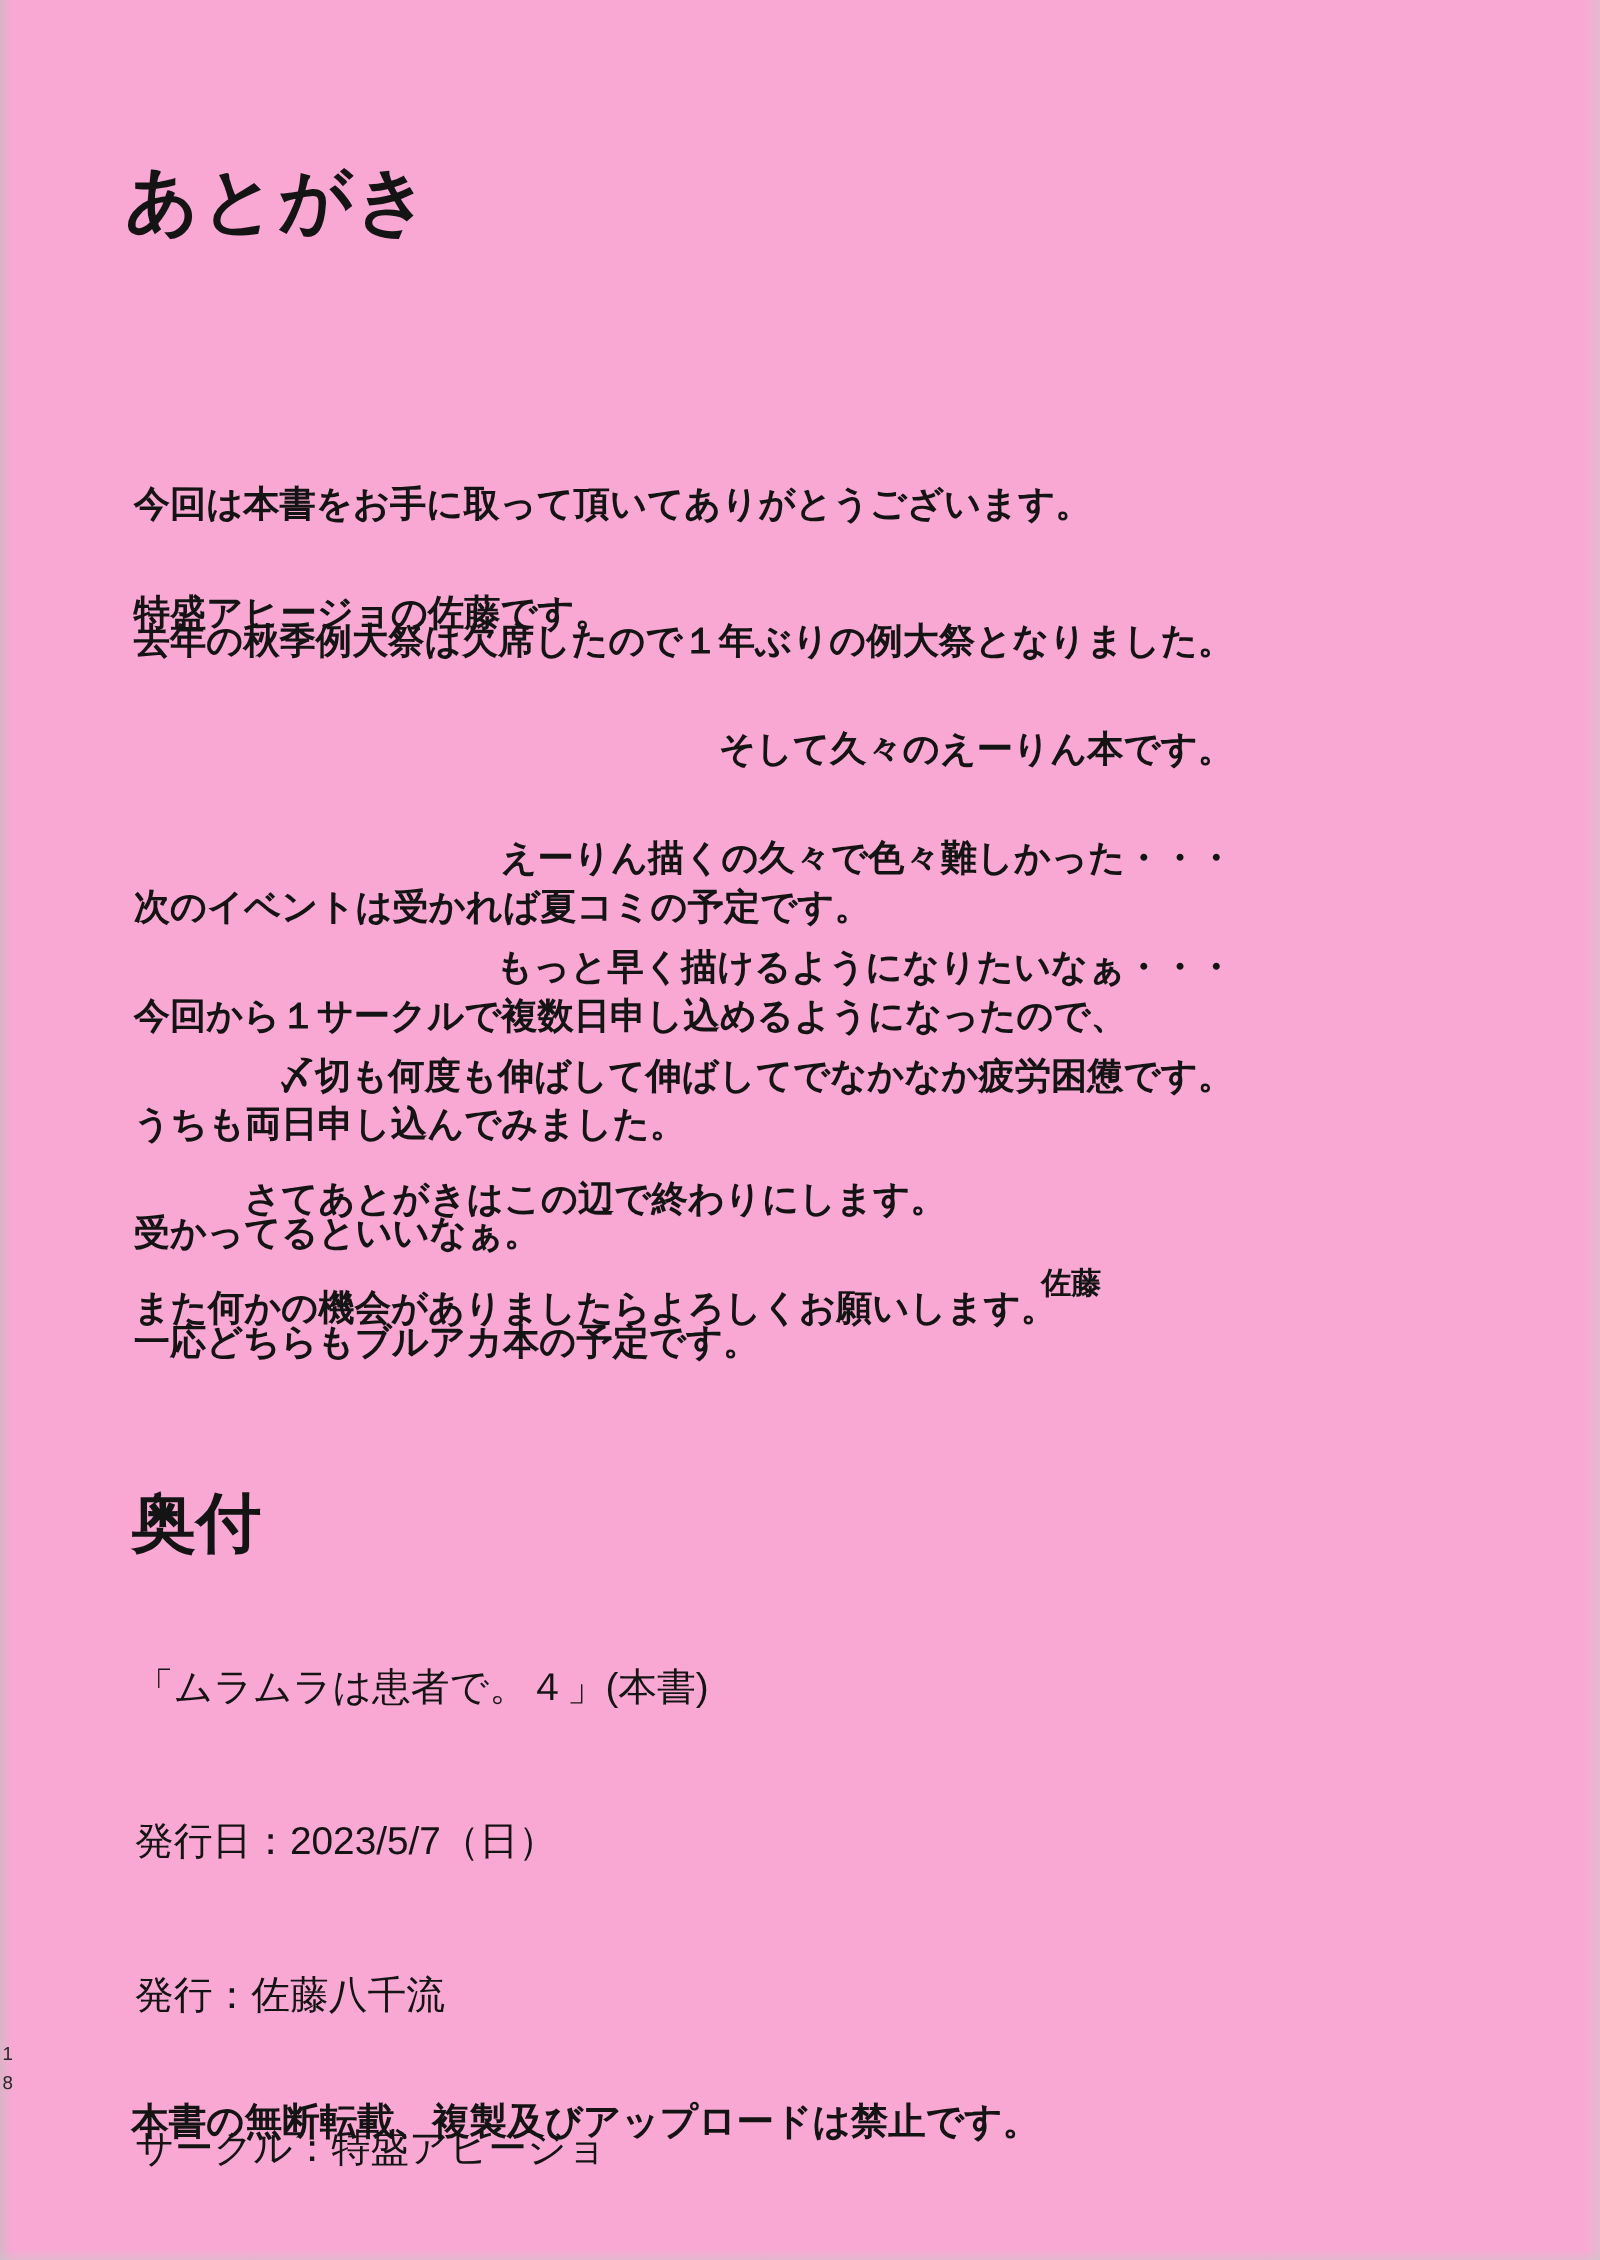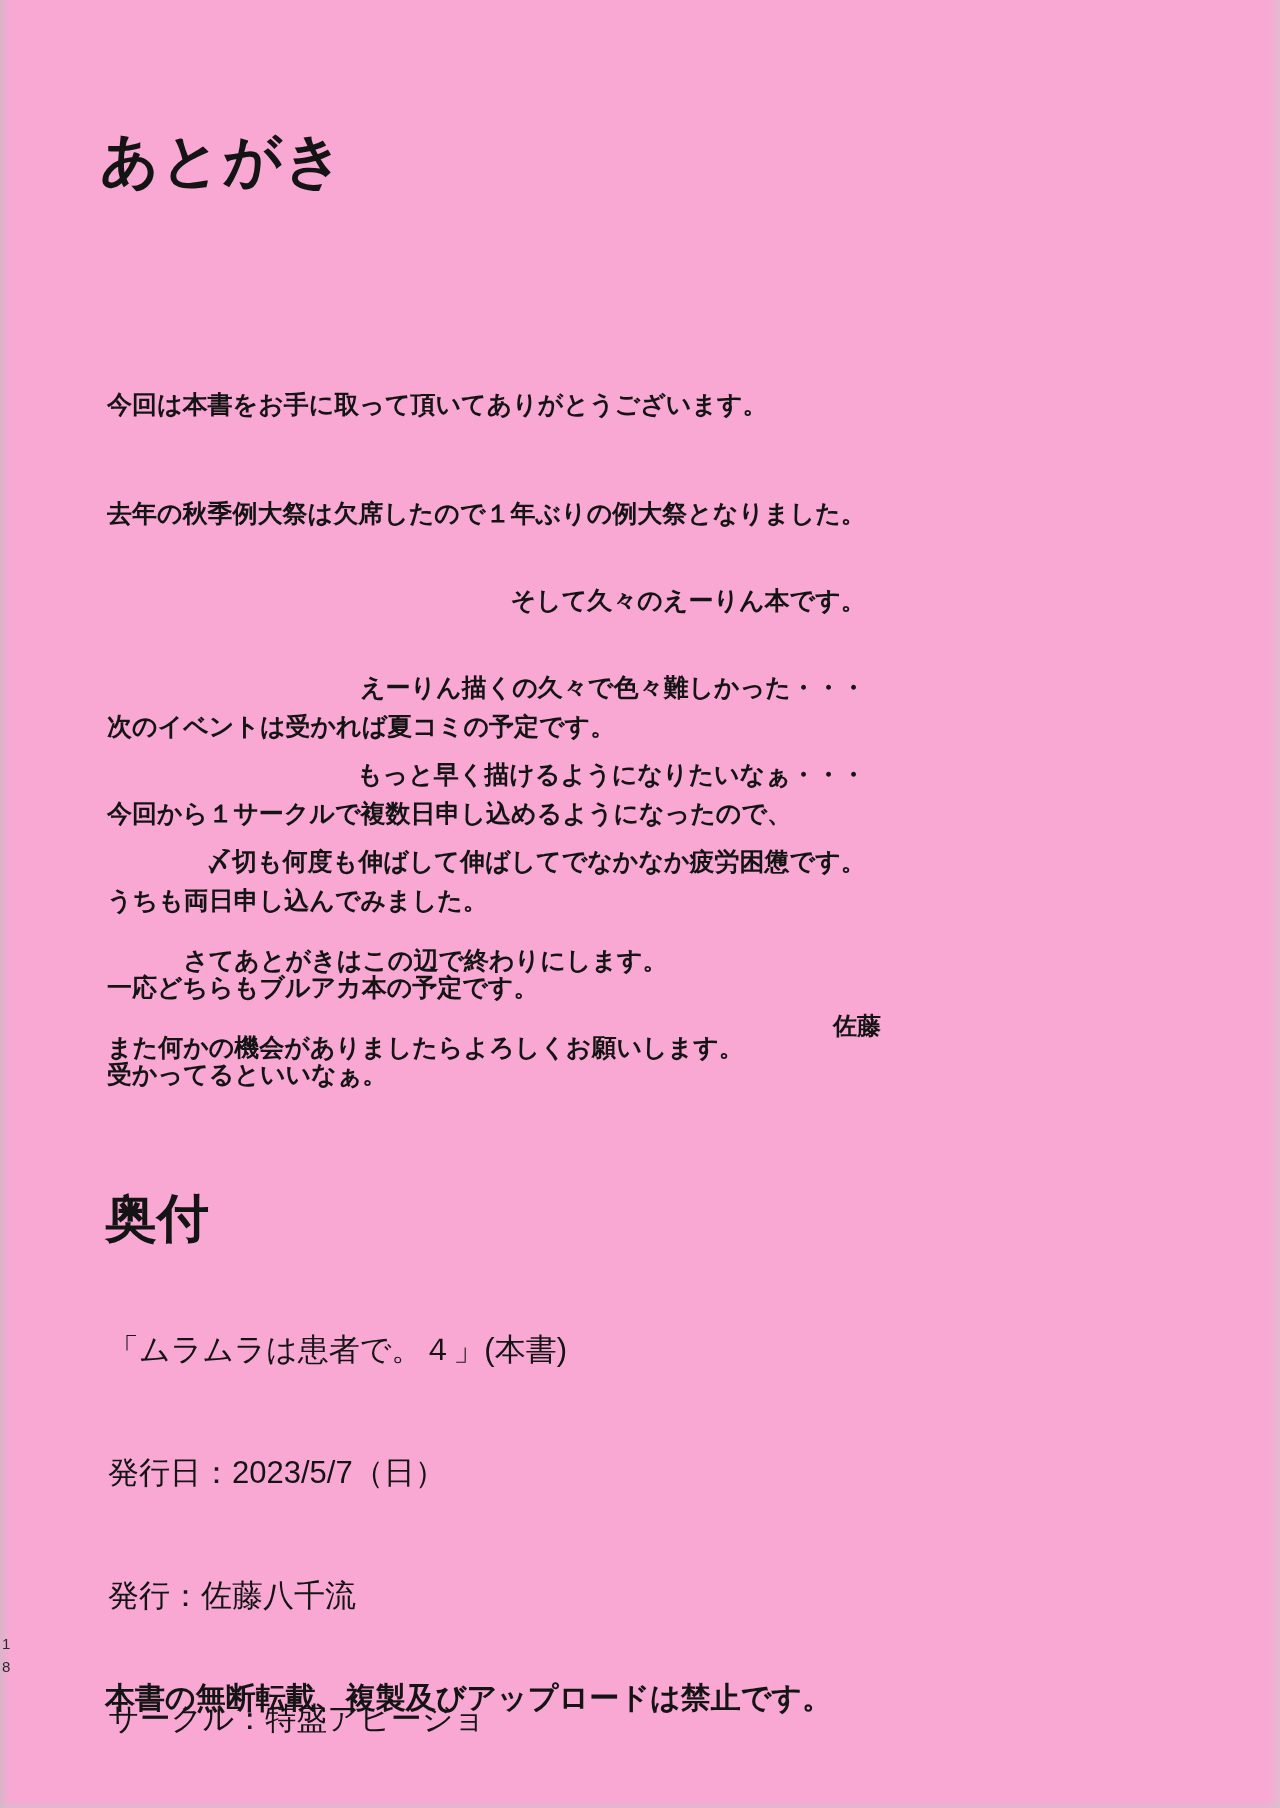--- a/index.html
+++ b/index.html
@@ -18,21 +18,21 @@
   .scan-edge.right  { right: 0; top: 0; width: 12px; height: 100%;
     background: linear-gradient(270deg, rgba(205,205,205,.5), rgba(255,255,255,0)); }
   .scan-edge.bottom { left: 0; bottom: 0; width: 100%; height: 8px;
     background: linear-gradient(0deg, rgba(200,200,200,.5), rgba(255,255,255,0)); }
   .title {
     position: absolute; left: 100px; top: 122px;
     font-size: 58px; font-weight: 700; margin: 0; letter-spacing: 2px;
   }
   .para {
     position: absolute; left: 107px;
-    font-size: 25px; font-weight: 700; line-height: 29px; white-space: pre;
+    font-size: 29px; font-weight: 700; line-height: 29px; white-space: pre;
   }
   .p1 { top: 332px; }
   .p2 { top: 441px; text-align: right; }
   .p3 { top: 608px; }
   .p4 { top: 654px; }
   .p5 { top: 888px; text-align: center; }
   .signature {
     position: absolute; left: 833px; top: 1010px;
     font-size: 24px; font-weight: 700;
   }
@@ -59,37 +59,38 @@
 <div class="page">
 
   <div class="scan-edge left"></div>
   <div class="scan-edge right"></div>
   <div class="scan-edge bottom"></div>
 
   <h1 class="title">あとがき</h1>
 
   <div class="para p1">
     <div>今回は本書をお手に取って頂いてありがとうございます。</div>
+    <div>特盛アヒージョの佐藤です。</div>
   </div>
 
   <div class="para p2">
     <div>去年の秋季例大祭は欠席したので１年ぶりの例大祭となりました。</div>
     <div>そして久々のえーりん本です。</div>
     <div>えーりん描くの久々で色々難しかった・・・</div>
     <div>もっと早く描けるようになりたいなぁ・・・</div>
     <div>〆切も何度も伸ばして伸ばしてでなかなか疲労困憊です。</div>
   </div>
 
 
   <div class="para p4">
     <div>次のイベントは受かれば夏コミの予定です。</div>
     <div>今回から１サークルで複数日申し込めるようになったので、</div>
     <div>うちも両日申し込んでみました。</div>
+    <div>受かってるといいなぁ。</div>
     <div>一応どちらもブルアカ本の予定です。</div>
-    <div>受かってるといいなぁ。</div>
   </div>
 
   <div class="para p5">
     <div>さてあとがきはこの辺で終わりにします。</div>
     <div>また何かの機会がありましたらよろしくお願いします。</div>
   </div>
 
   <div class="signature">佐藤</div>
 
   <h2 class="colophon-heading">奥付</h2>

